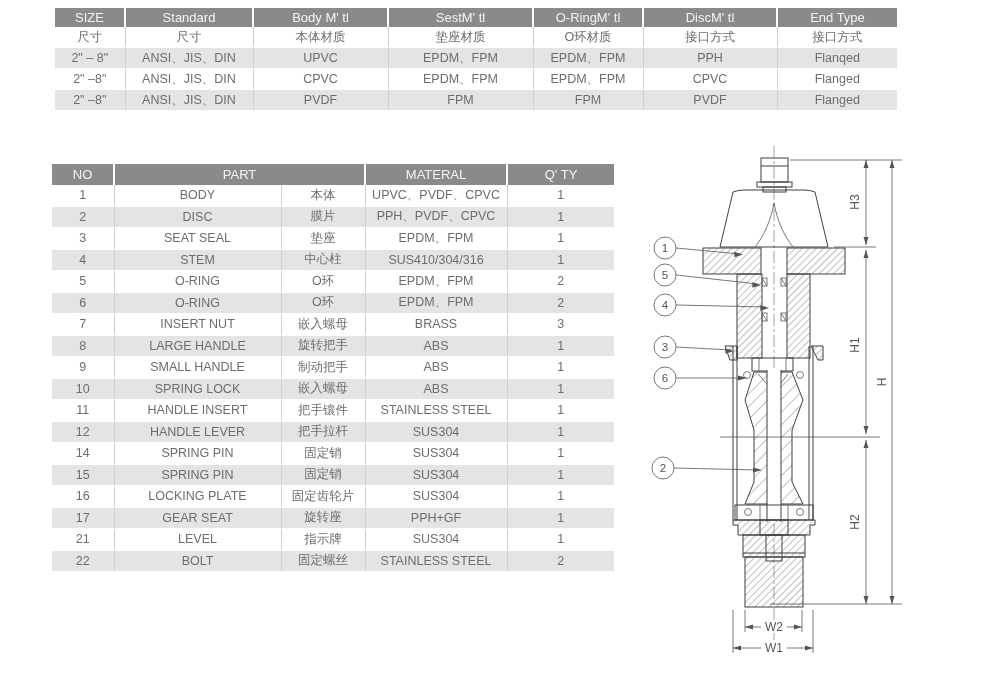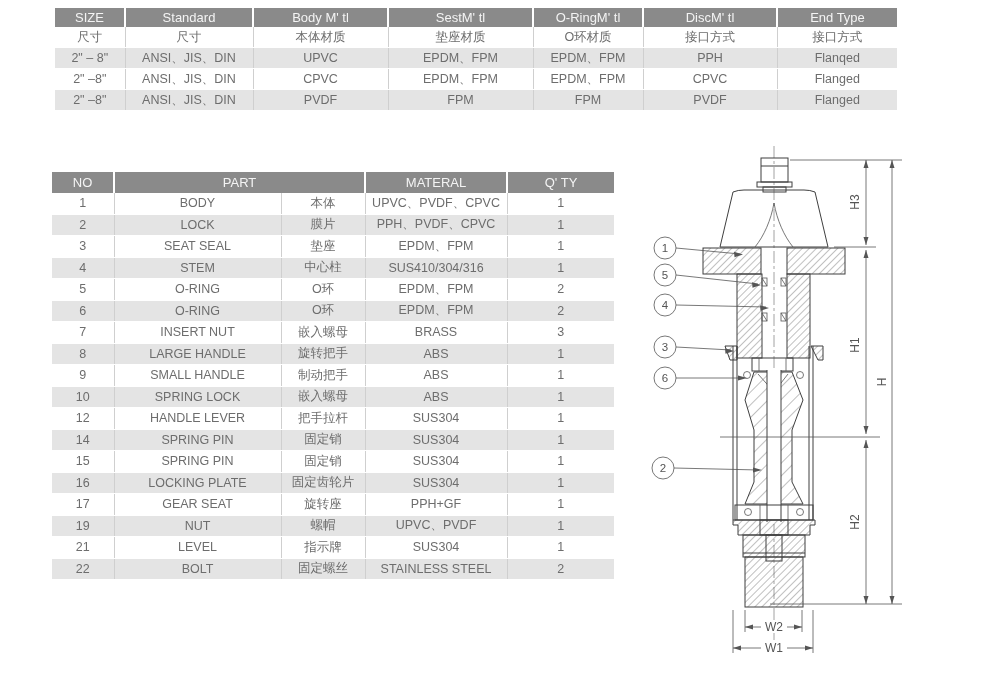--- a/index.html
+++ b/index.html
@@ -15,21 +15,21 @@
     height:19px;padding:0;border-right:2px solid #ffffff;text-align:center;
   }
   .spec th:last-child{border-right:none;}
   .spec td{
     font-size:12.5px;color:#6d6d6d;text-align:center;height:20px;padding:0;
     border-right:1px solid #cfcfcf;border-bottom:1px solid #ffffff;
   }
   .spec td:last-child{border-right:none;}
   .spec tbody tr:nth-child(odd) td{background:#e4e4e4;}
   
-  .parts{position:absolute;left:52px;top:172px;width:562px;}
+  .parts{position:absolute;left:52px;top:164px;width:562px;}
   .parts th{
     background:#8a8a8a;color:#f4f4f4;font-weight:normal;font-size:13px;
     height:21px;padding:0;border-right:2px solid #ffffff;text-align:center;
   }
   .parts th:last-child{border-right:none;margin-left:23px;}
   .parts td{
     font-size:12.5px;color:#6d6d6d;text-align:center;height:20.5px;padding:0;
     border-right:1px solid #cfcfcf;border-bottom:1px solid #ffffff;
   }
   .parts td:last-child{border-right:none;}
@@ -126,21 +126,21 @@
   <tbody>
       <tr>
         <td>1</td>
         <td>BODY</td>
         <td>本体</td>
         <td>UPVC、PVDF、CPVC</td>
         <td>1</td>
       </tr>
       <tr>
         <td>2</td>
-        <td>LOCK</td>
+        <td>DISC</td>
         <td>膜片</td>
         <td>PPH、PVDF、CPVC</td>
         <td>1</td>
       </tr>
       <tr>
         <td>3</td>
         <td>SEAT SEAL</td>
         <td>垫座</td>
         <td>EPDM、FPM</td>
         <td>1</td>
@@ -188,20 +188,27 @@
         <td>1</td>
       </tr>
       <tr>
         <td>10</td>
         <td>SPRING LOCK</td>
         <td>嵌入螺母</td>
         <td>ABS</td>
         <td>1</td>
       </tr>
       <tr>
+        <td>11</td>
+        <td>HANDLE INSERT</td>
+        <td>把手镶件</td>
+        <td>STAINLESS STEEL</td>
+        <td>1</td>
+      </tr>
+      <tr>
         <td>12</td>
         <td>HANDLE LEVER</td>
         <td>把手拉杆</td>
         <td>SUS304</td>
         <td>1</td>
       </tr>
       <tr>
         <td>14</td>
         <td>SPRING PIN</td>
         <td>固定销</td>
@@ -220,27 +227,20 @@
         <td>LOCKING PLATE</td>
         <td>固定齿轮片</td>
         <td>SUS304</td>
         <td>1</td>
       </tr>
       <tr>
         <td>17</td>
         <td>GEAR SEAT</td>
         <td>旋转座</td>
         <td>PPH+GF</td>
-        <td>1</td>
-      </tr>
-      <tr>
-        <td>19</td>
-        <td>NUT</td>
-        <td>螺帽</td>
-        <td>UPVC、PVDF</td>
         <td>1</td>
       </tr>
       <tr>
         <td>21</td>
         <td>LEVEL</td>
         <td>指示牌</td>
         <td>SUS304</td>
         <td>1</td>
       </tr>
       <tr>

